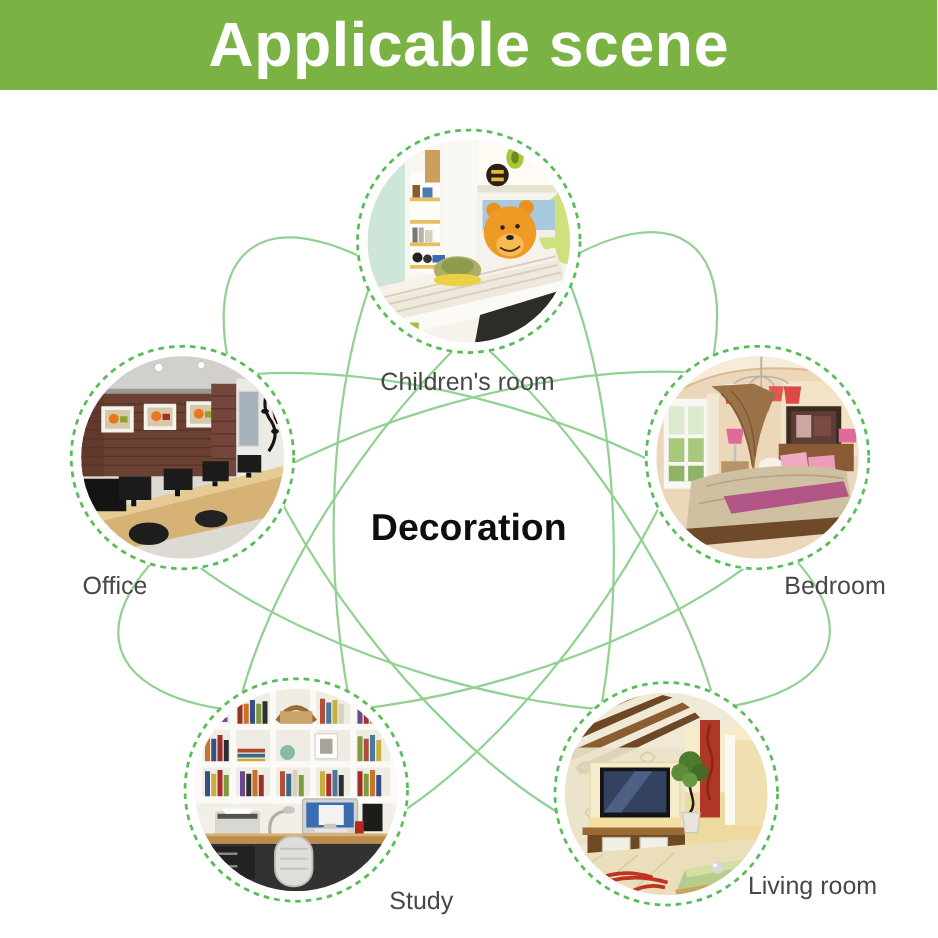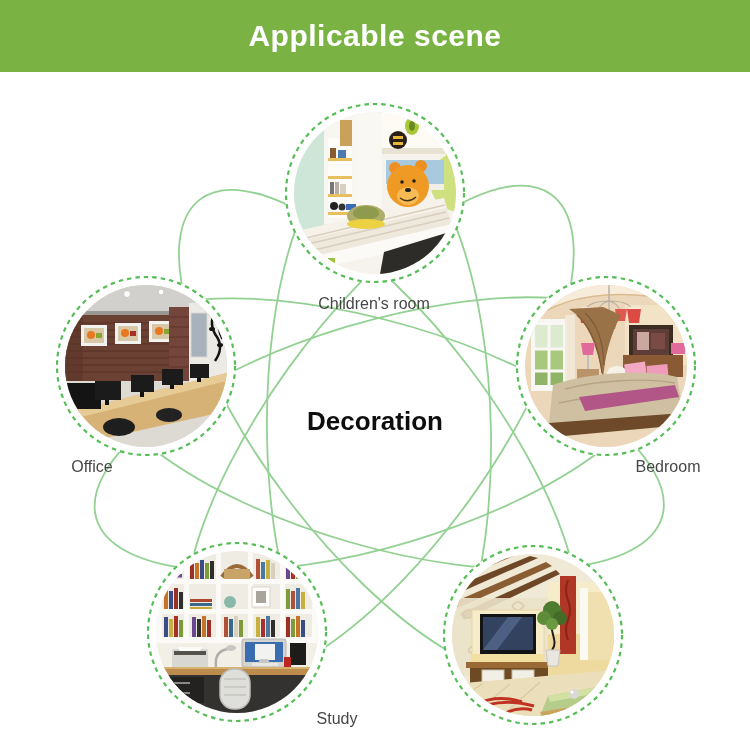--- a/index.html
+++ b/index.html
@@ -5,35 +5,35 @@
   html,body { margin:0; padding:0; background:#fff; }
   .page {
     position:relative; width:750px; height:750px; background:#ffffff;
     font-family:"Liberation Sans", sans-serif; overflow:hidden;
   }
   .header {
     position:absolute; left:0; top:0; width:750px; height:72px;
     background:#7ab344; display:flex; align-items:center; justify-content:center;
   }
   .header-title {
-    color:#ffffff; font-size:30px; font-weight:bold; letter-spacing:0.5px;
+    color:#ffffff; font-size:50px; font-weight:bold; letter-spacing:0.5px;
   }
   .stage-svg { position:absolute; left:0; top:0; }
   .scene-label {
     position:absolute; transform:translateX(-50%);
-    font-size:16px; color:#474747; white-space:nowrap;
+    font-size:20px; color:#474747; white-space:nowrap;
   }
   .label-children { left:374px; top:295px; }
   .label-office   { left:92px;  top:458px; }
   .label-bedroom  { left:668px; top:458px;text-align:right; }
   .label-study    { left:337px; top:698px;margin-top:12px; }
   .label-living   { left:650px; top:698px; }
   .center-label {
     position:absolute; left:375px; top:406px; transform:translateX(-50%);
-    font-size:26px; font-weight:bold; color:#0e0e0e; letter-spacing:0px;
+    font-size:30px; font-weight:bold; color:#0e0e0e; letter-spacing:0px;
     white-space:nowrap;
   }
 </style>
 </head>
 <body>
 
 <div class="page">
 
   <div class="header">
     <span class="header-title">Applicable scene</span>
@@ -379,15 +379,16 @@
         <circle cx="122" cy="140" r="5" fill="#d8d8d4"></circle>
         <circle cx="120" cy="138" r="1.5" fill="#ffffff"></circle>
       </g>
     </g>
   </svg>
 
   <div class="scene-label label-children">Children's room</div>
   <div class="scene-label label-office">Office</div>
   <div class="scene-label label-bedroom">Bedroom</div>
   <div class="scene-label label-study">Study</div>
+  <div class="scene-label label-living">Living room</div>
 
   <div class="center-label">Decoration</div>
 </div>
 
 </body></html>

